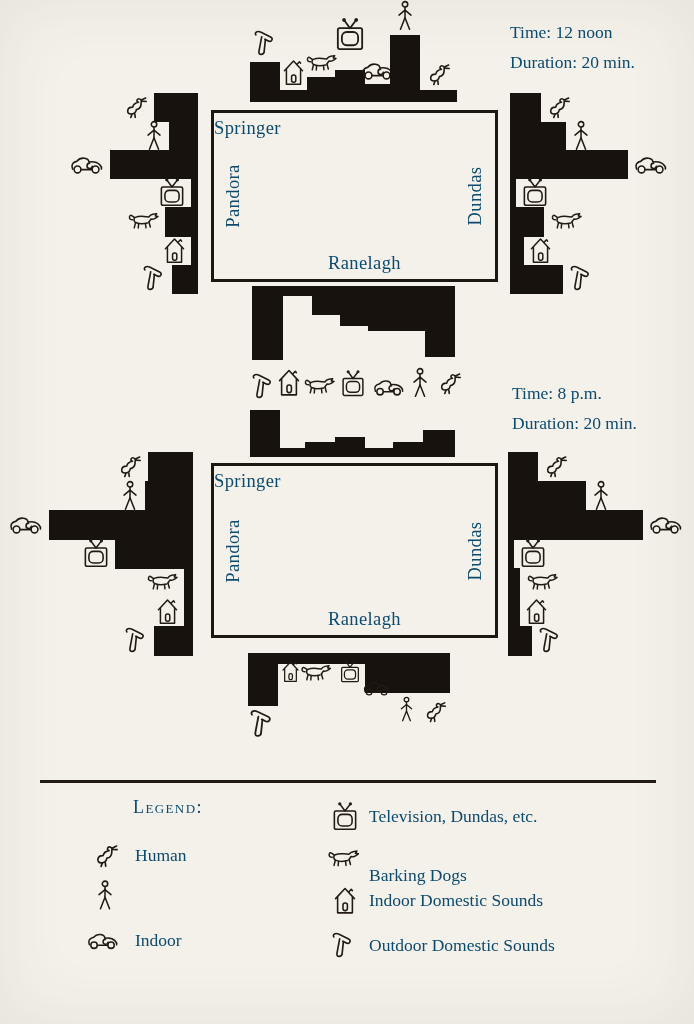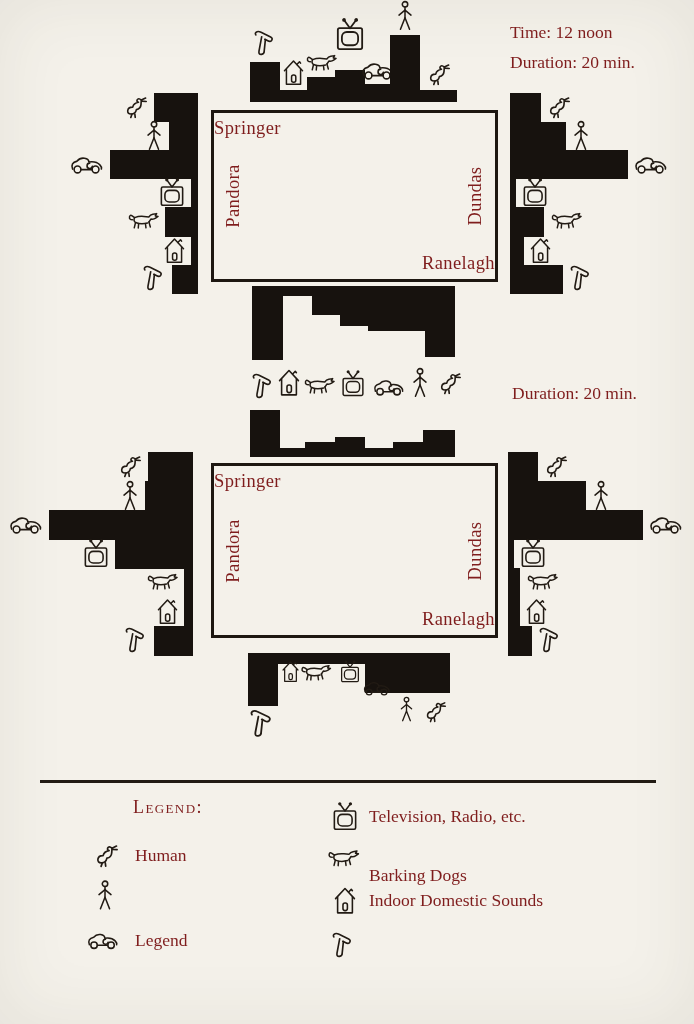--- a/index.html
+++ b/index.html
@@ -1,28 +1,28 @@
 <!DOCTYPE html>
 <html><head>
 <meta charset="utf-8">
 <title>Sound Map Page</title>
 <style>
   html,body{margin:0;padding:0;background:#8a8a8a;}
   .page{
     position:relative;width:694px;height:1024px;background:#f4f1ea;
-    font-family:"Liberation Serif","DejaVu Serif",serif;color:#7f1d1d;
+    font-family:"Liberation Serif","DejaVu Serif",serif;color:#0c4a6e;
     overflow:hidden;box-shadow:inset 0 0 70px rgba(70,58,34,.08);
   }
   .bar{position:absolute;background:#17120e;}
   svg.ic{position:absolute;stroke:#221b14;fill:none;stroke-width:1.7;
     stroke-linecap:round;stroke-linejoin:round;overflow:visible;}
   .map{position:absolute;border:3px solid #1d1711;box-sizing:border-box;}
   .street{position:absolute;font-size:18.5px;letter-spacing:.4px;white-space:nowrap;}
   .street.top{top:5px;left:0;right:0;text-align:left;}
-  .street.bottom{bottom:5px;left:0;right:0;text-align:right;padding-left:20px;}
+  .street.bottom{bottom:5px;left:0;right:0;text-align:center;padding-left:20px;}
   .street.left{left:9px;top:50%;writing-mode:vertical-rl;transform:translateY(-50%) rotate(180deg);}
   .street.right{right:9px;top:50%;writing-mode:vertical-rl;transform:translateY(-50%) rotate(180deg);}
   .annot{position:absolute;font-size:17.5px;line-height:30px;white-space:nowrap;}
   .legend-title{position:absolute;font-variant:small-caps;font-size:18px;letter-spacing:1.4px;}
   .llabel{position:absolute;font-size:17.5px;white-space:nowrap;}
   .rule{position:absolute;background:#221b14;height:3px;}
 </style>
 </head>
 <body>
 
@@ -71,20 +71,21 @@
         <path d="M9.6 9 L6.8 23.8 Q6.2 27.6 9.4 27.2 Q12.4 26.8 12.2 23.6 L13.4 12"></path>
       </symbol>
     </defs>
   </svg>
 
   <div class="annot" style="left:510px;top:17px;">
     <div>Time: 12 noon</div>
     <div>Duration: 20 min.</div>
   </div>
   <div class="annot" style="left:512px;top:378px;">
+    <div>Time: 8 p.m.</div>
     <div>Duration: 20 min.</div>
   </div>
 
   <div class="map" style="left:211px;top:110px;width:287px;height:172px;">
     <span class="street top">Springer</span>
     <span class="street bottom">Ranelagh</span>
     <span class="street left">Pandora</span>
     <span class="street right">Dundas</span>
   </div>
   <div class="map" style="left:211px;top:463px;width:287px;height:175px;">
@@ -298,29 +299,30 @@
     <svg class="ic" width="27" height="26" style="left: 93px; top: 843px;">
       <use href="#sym-bird"></use>
     </svg>
     <div class="llabel" style="left: 135px; top: 845px;">Human</div>
     <svg class="ic" width="20" height="33" style="left: 95px; top: 879px;">
       <use href="#sym-person"></use>
     </svg>
     <svg class="ic" width="34" height="21" style="left: 86px; top: 930px;">
       <use href="#sym-car"></use>
     </svg>
-    <div class="llabel" style="left: 135px; top: 930px;">Legend</div>
+    <div class="llabel" style="left: 135px; top: 930px;">Indoor</div>
     <svg class="ic" width="28" height="34" style="left: 331px; top: 800px;">
       <use href="#sym-tv"></use>
     </svg>
-    <div class="llabel" style="left: 369px; top: 806px;">Television, Radio, etc.</div>
+    <div class="llabel" style="left: 369px; top: 806px;">Television, Dundas, etc.</div>
     <svg class="ic" width="34" height="22" style="left: 326px; top: 848px;">
       <use href="#sym-dog"></use>
     </svg>
     <div class="llabel" style="left: 369px; top: 848px; margin-top: 17px;">Barking Dogs</div>
     <svg class="ic" width="24" height="31" style="left: 333px; top: 885px;">
       <use href="#sym-house"></use>
     </svg>
     <div class="llabel" style="left: 369px; top: 890px;">Indoor Domestic Sounds</div>
     <svg class="ic" width="26" height="31" style="left: 330px; top: 930px;">
       <use href="#sym-hammer"></use>
     </svg>
+    <div class="llabel" style="left: 369px; top: 935px;">Outdoor Domestic Sounds</div>
   </div>
 
 </body></html>

